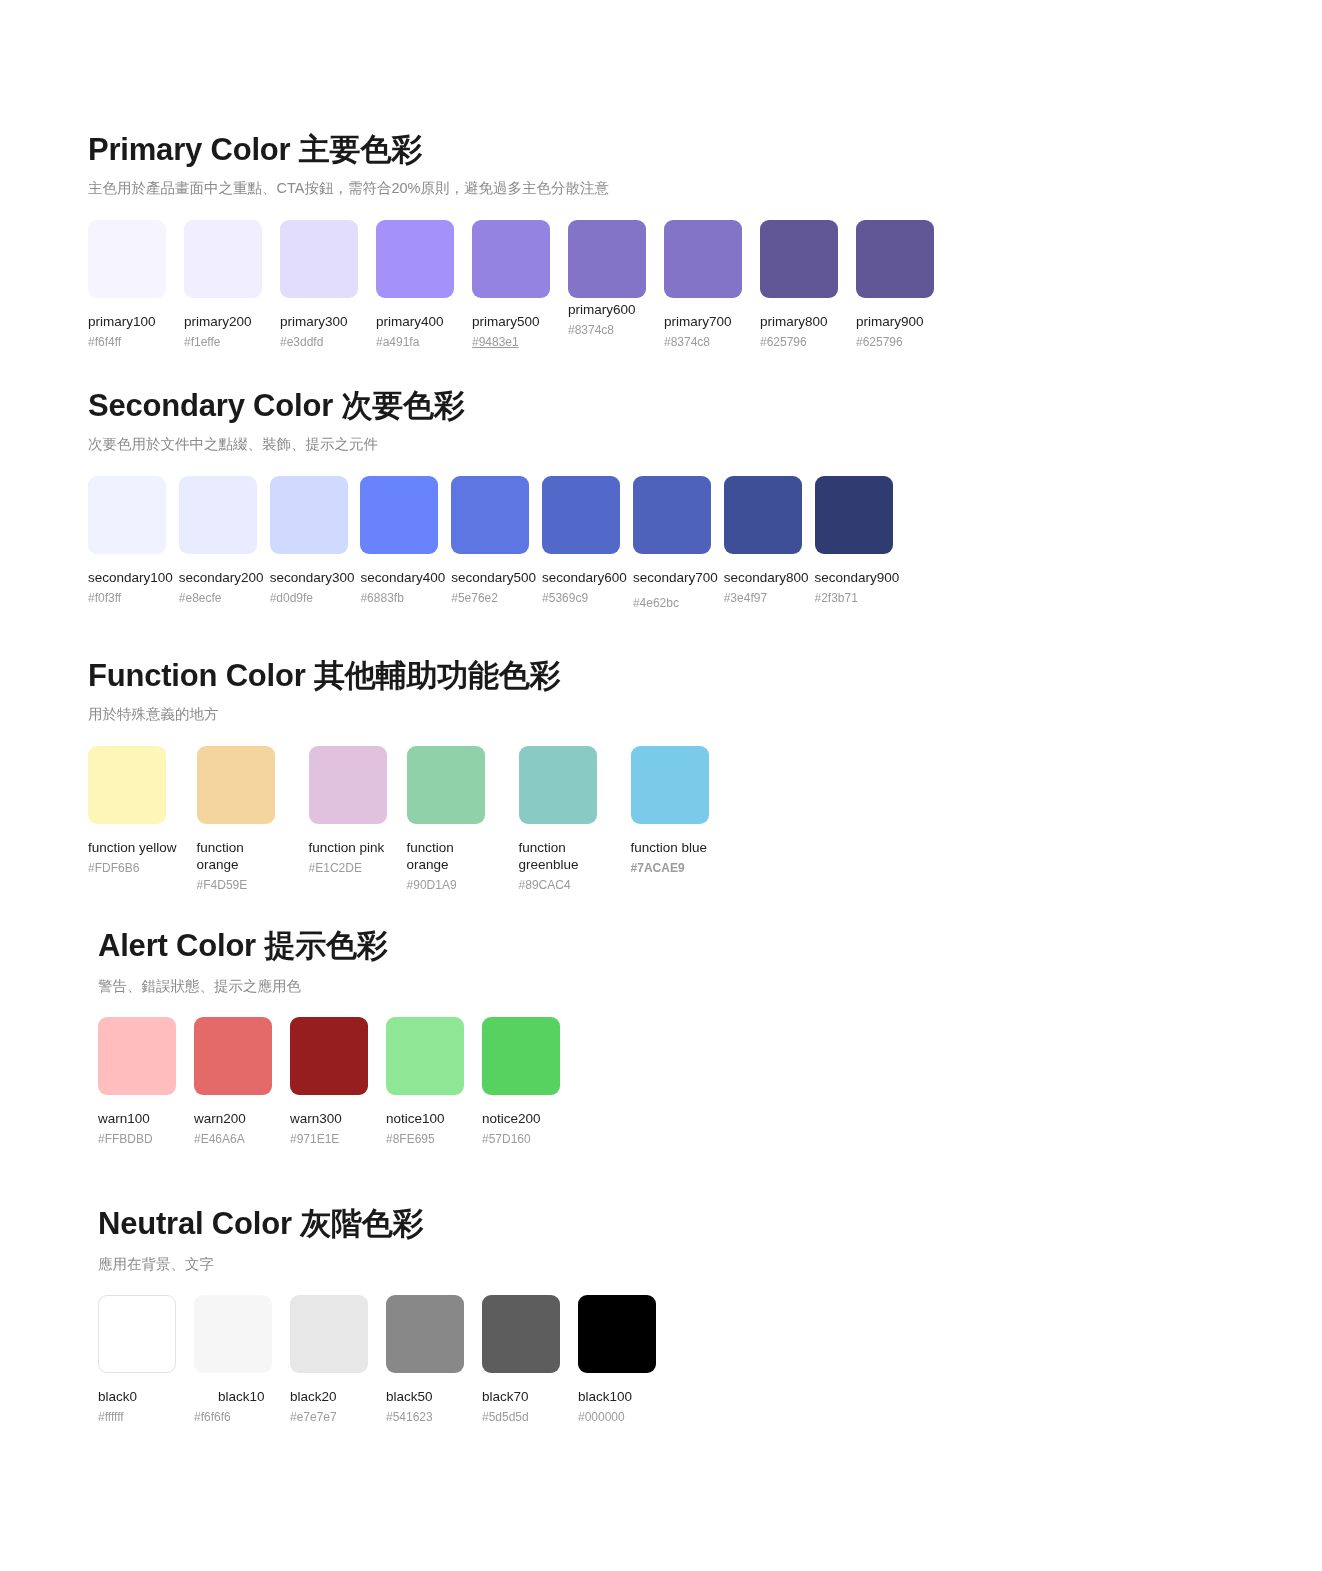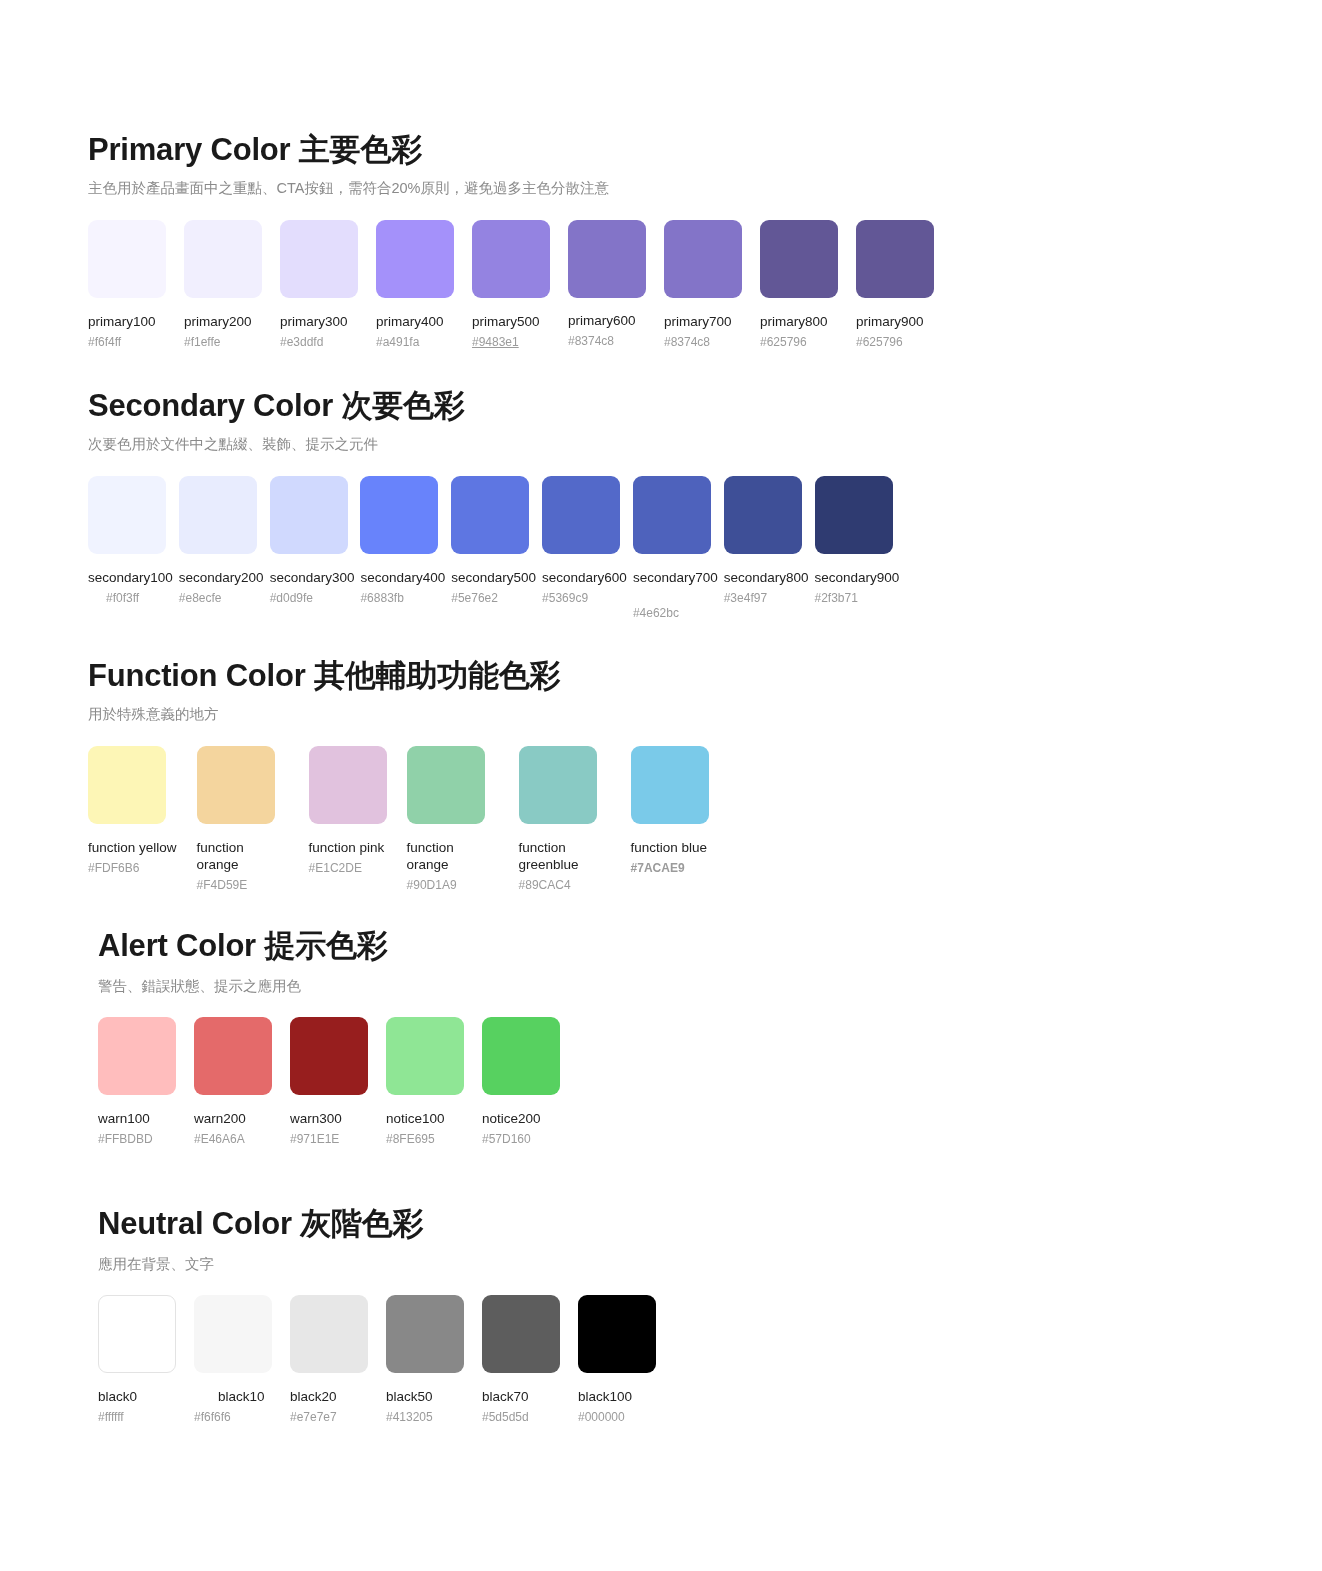--- a/index.html
+++ b/index.html
@@ -108,21 +108,21 @@
           <div class="swatch-name" style="margin-top: 15px;">primary400</div>
           <div class="swatch-hex" style="margin-top: 5px;">#a491fa</div>
         </div>
         <div class="swatch-cell">
           <div class="swatch-chip" style="background: rgb(148, 131, 225);"></div>
           <div class="swatch-name" style="margin-top: 15px;">primary500</div>
           <div class="swatch-hex" style="margin-top: 5px; text-decoration: underline;">#9483e1</div>
         </div>
         <div class="swatch-cell">
           <div class="swatch-chip" style="background: rgb(131, 116, 200);"></div>
-          <div class="swatch-name" style="margin-top: 14px;">primary600</div>
+          <div class="swatch-name" style="margin-top: 3px;">primary600</div>
           <div class="swatch-hex" style="margin-top: 5px;">#8374c8</div>
         </div>
         <div class="swatch-cell">
           <div class="swatch-chip" style="background: rgb(131, 116, 200);"></div>
           <div class="swatch-name" style="margin-top: 15px;">primary700</div>
           <div class="swatch-hex" style="margin-top: 5px;">#8374c8</div>
         </div>
         <div class="swatch-cell">
           <div class="swatch-chip" style="background: rgb(98, 87, 150);"></div>
           <div class="swatch-name" style="margin-top: 15px;">primary800</div>
@@ -136,21 +136,21 @@
       </div>
   </div>
 
   <div class="section" style="left:88px; top:388px;">
     <div class="sec-title">Secondary Color 次要色彩</div>
     <div class="sec-sub" style="margin-top:10px;">次要色用於文件中之點綴、裝飾、提示之元件</div>
     <div class="swatch-row" id="row-secondary" style="margin-top:22px; gap:6px;">
         <div class="swatch-cell">
           <div class="swatch-chip" style="background: rgb(240, 243, 255);"></div>
           <div class="swatch-name" style="margin-top: 15px;">secondary100</div>
-          <div class="swatch-hex" style="margin-top: 5px; margin-left: 18px;">#f0f3ff</div>
+          <div class="swatch-hex" style="margin-top: 5px;">#f0f3ff</div>
         </div>
         <div class="swatch-cell">
           <div class="swatch-chip" style="background: rgb(232, 236, 254);"></div>
           <div class="swatch-name" style="margin-top: 15px;">secondary200</div>
           <div class="swatch-hex" style="margin-top: 5px;">#e8ecfe</div>
         </div>
         <div class="swatch-cell">
           <div class="swatch-chip" style="background: rgb(208, 217, 254);"></div>
           <div class="swatch-name" style="margin-top: 15px;">secondary300</div>
           <div class="swatch-hex" style="margin-top: 5px;">#d0d9fe</div>
@@ -166,21 +166,21 @@
           <div class="swatch-hex" style="margin-top: 5px;">#5e76e2</div>
         </div>
         <div class="swatch-cell">
           <div class="swatch-chip" style="background: rgb(83, 105, 201);"></div>
           <div class="swatch-name" style="margin-top: 15px;">secondary600</div>
           <div class="swatch-hex" style="margin-top: 5px;">#5369c9</div>
         </div>
         <div class="swatch-cell">
           <div class="swatch-chip" style="background: rgb(78, 98, 188);"></div>
           <div class="swatch-name" style="margin-top: 15px;">secondary700</div>
-          <div class="swatch-hex" style="margin-top: 20px;">#4e62bc</div>
+          <div class="swatch-hex" style="margin-top: 10px;">#4e62bc</div>
         </div>
         <div class="swatch-cell">
           <div class="swatch-chip" style="background: rgb(62, 79, 151);"></div>
           <div class="swatch-name" style="margin-top: 15px;">secondary800</div>
           <div class="swatch-hex" style="margin-top: 5px;">#3e4f97</div>
         </div>
         <div class="swatch-cell">
           <div class="swatch-chip" style="background: rgb(47, 59, 113);"></div>
           <div class="swatch-name" style="margin-top: 15px;">secondary900</div>
           <div class="swatch-hex" style="margin-top: 5px;">#2f3b71</div>
@@ -272,21 +272,21 @@
           <div class="swatch-hex" style="margin-top: 5px;">#f6f6f6</div>
         </div>
         <div class="swatch-cell">
           <div class="swatch-chip" style="background: rgb(231, 231, 231);"></div>
           <div class="swatch-name" style="margin-top: 15px;">black20</div>
           <div class="swatch-hex" style="margin-top: 5px;">#e7e7e7</div>
         </div>
         <div class="swatch-cell">
           <div class="swatch-chip" style="background: rgb(136, 136, 136);"></div>
           <div class="swatch-name" style="margin-top: 15px;">black50</div>
-          <div class="swatch-hex" style="margin-top: 5px;">#413205</div>
+          <div class="swatch-hex" style="margin-top: 5px;">#541623</div>
         </div>
         <div class="swatch-cell">
           <div class="swatch-chip" style="background: rgb(93, 93, 93);"></div>
           <div class="swatch-name" style="margin-top: 15px;">black70</div>
           <div class="swatch-hex" style="margin-top: 5px;">#5d5d5d</div>
         </div>
         <div class="swatch-cell">
           <div class="swatch-chip" style="background: rgb(0, 0, 0);"></div>
           <div class="swatch-name" style="margin-top: 15px;">black100</div>
           <div class="swatch-hex" style="margin-top: 5px;">#000000</div>

